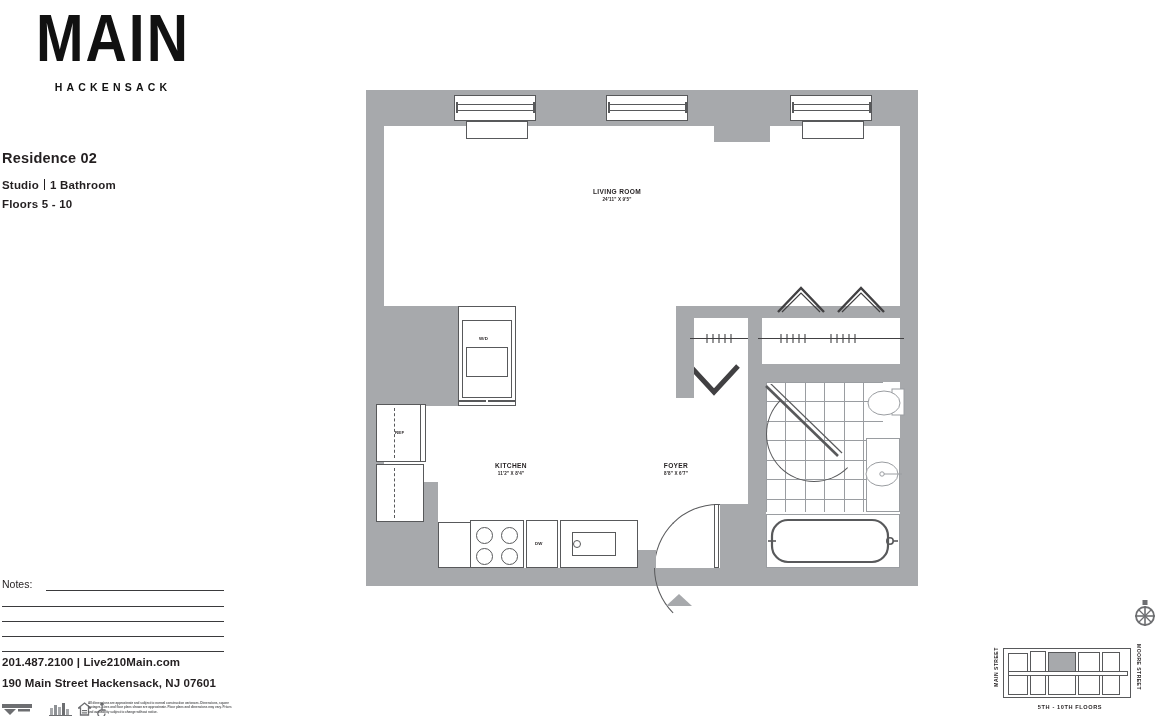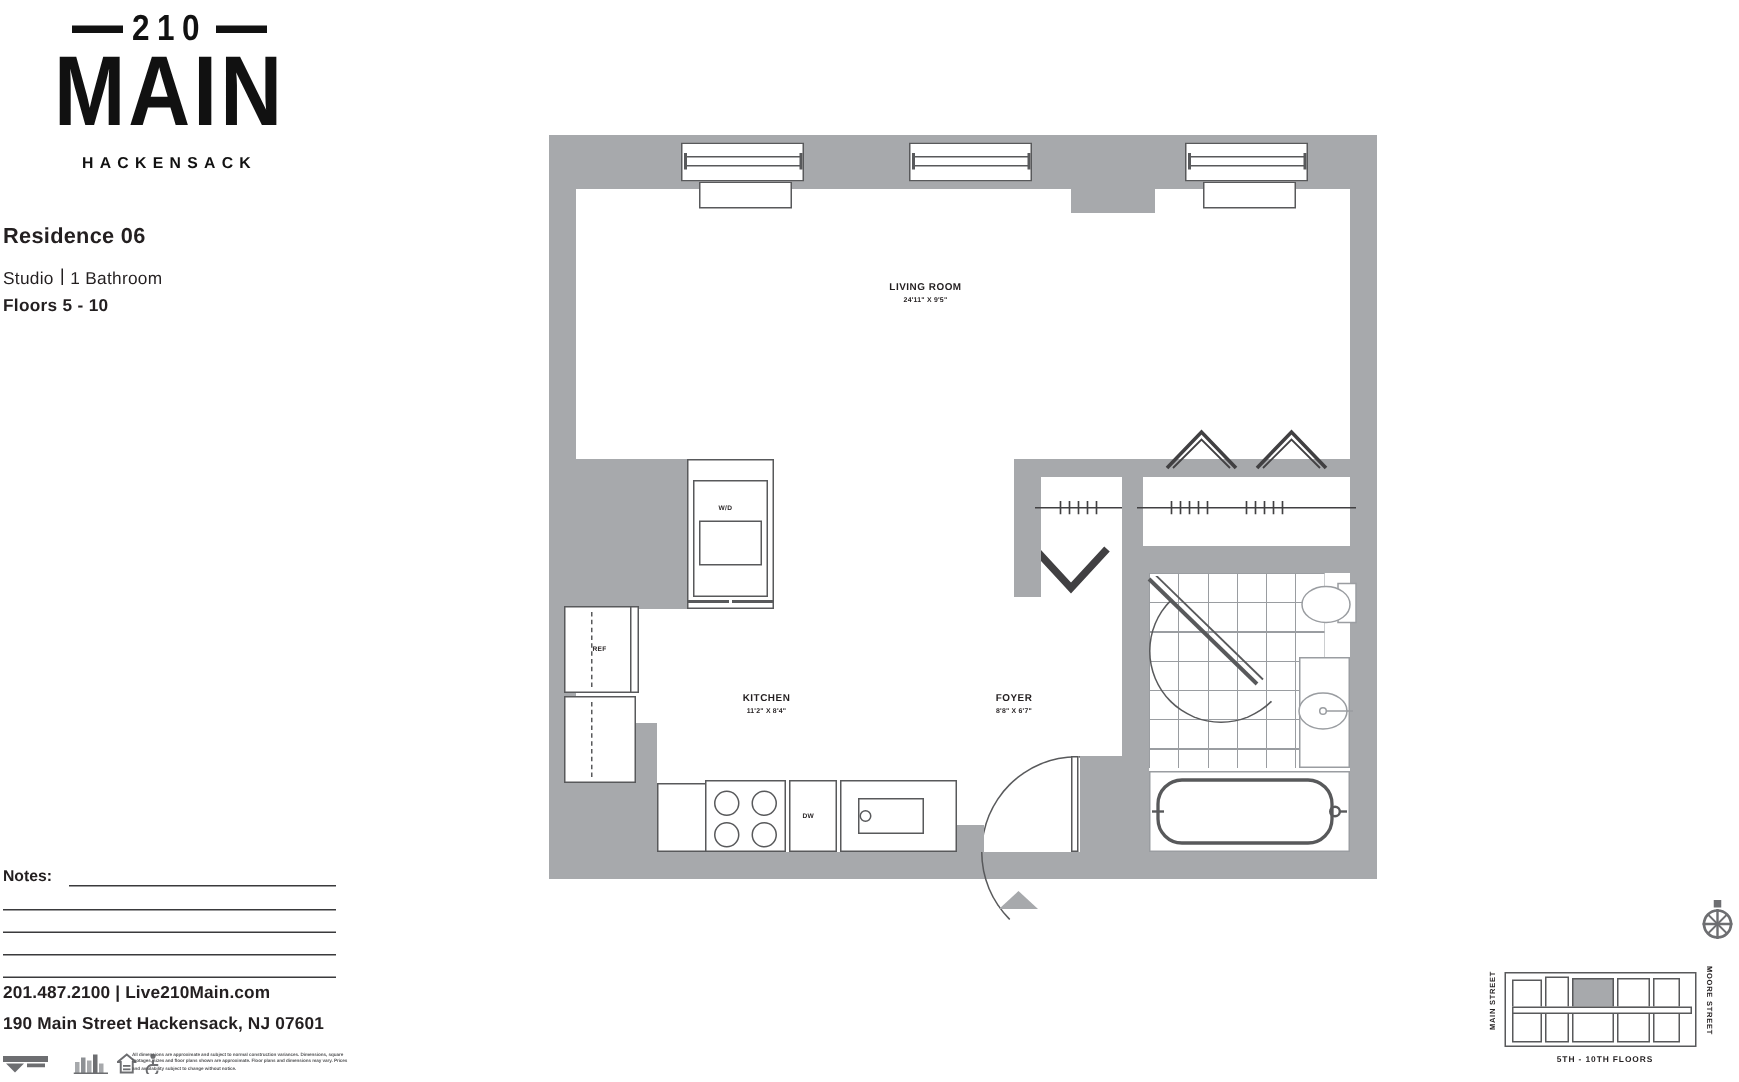--- a/index.html
+++ b/index.html
@@ -76,21 +76,21 @@
     font-size: 14.5px;
     font-weight: 600;
     letter-spacing: 0.2px;
     color: #231f20;
   }
   #residence-sub {
     position: absolute;
     left: 2px;
     top: 179px;
     font-size: 11.5px;
-    font-weight: 400;
+    font-weight: 700;
     color: #231f20;
     letter-spacing: 0.2px;
     line-height: 1.0;
   }
   #residence-sub .divider {
     display: inline-block;
     width: 1px;
     height: 11px;
     background: #231f20;
     vertical-align: -1px;
@@ -111,21 +111,21 @@
     position: absolute;
     left: 2px;
     top: 578px;
     width: 222px;
   }
   #notes-label {
     position: absolute;
     left: 0;
     top: 0;
     font-size: 10.5px;
-    font-weight: 700;
+    font-weight: 400;
     color: #231f20;
   }
   .note-line {
     position: absolute;
     height: 1px;
     background: #3a3a3c;
   }
 
   
   #contact-phone {
@@ -354,30 +354,25 @@
     width: 24px;
     height: 28px;
   }
 </style>
 </head>
 <body>
 
 <div id="page">
 
   <div id="logo-block">
-    <div class="logo-top-row">
-      <div class="logo-rule"></div>
-      <div class="logo-210">210</div>
-      <div class="logo-rule"></div>
-    </div>
     <div class="logo-main">MAIN</div>
     <div class="logo-sub">HACKENSACK</div>
   </div>
 
-  <div id="residence-title">Residence 06</div>
+  <div id="residence-title">Residence 02</div>
   <div id="residence-sub">
     <span>Studio</span><span class="divider"></span><span>1 Bathroom</span>
   </div>
   <div id="residence-floors">Floors 5 - 10</div>
 
   <div id="notes-block">
     <div id="notes-label">Notes:</div>
     <div class="note-line" style="left:44px; top:12px; width:178px;"></div>
     <div class="note-line" style="left:0; top:28px; width:222px;"></div>
     <div class="note-line" style="left:0; top:43px; width:222px;"></div>

